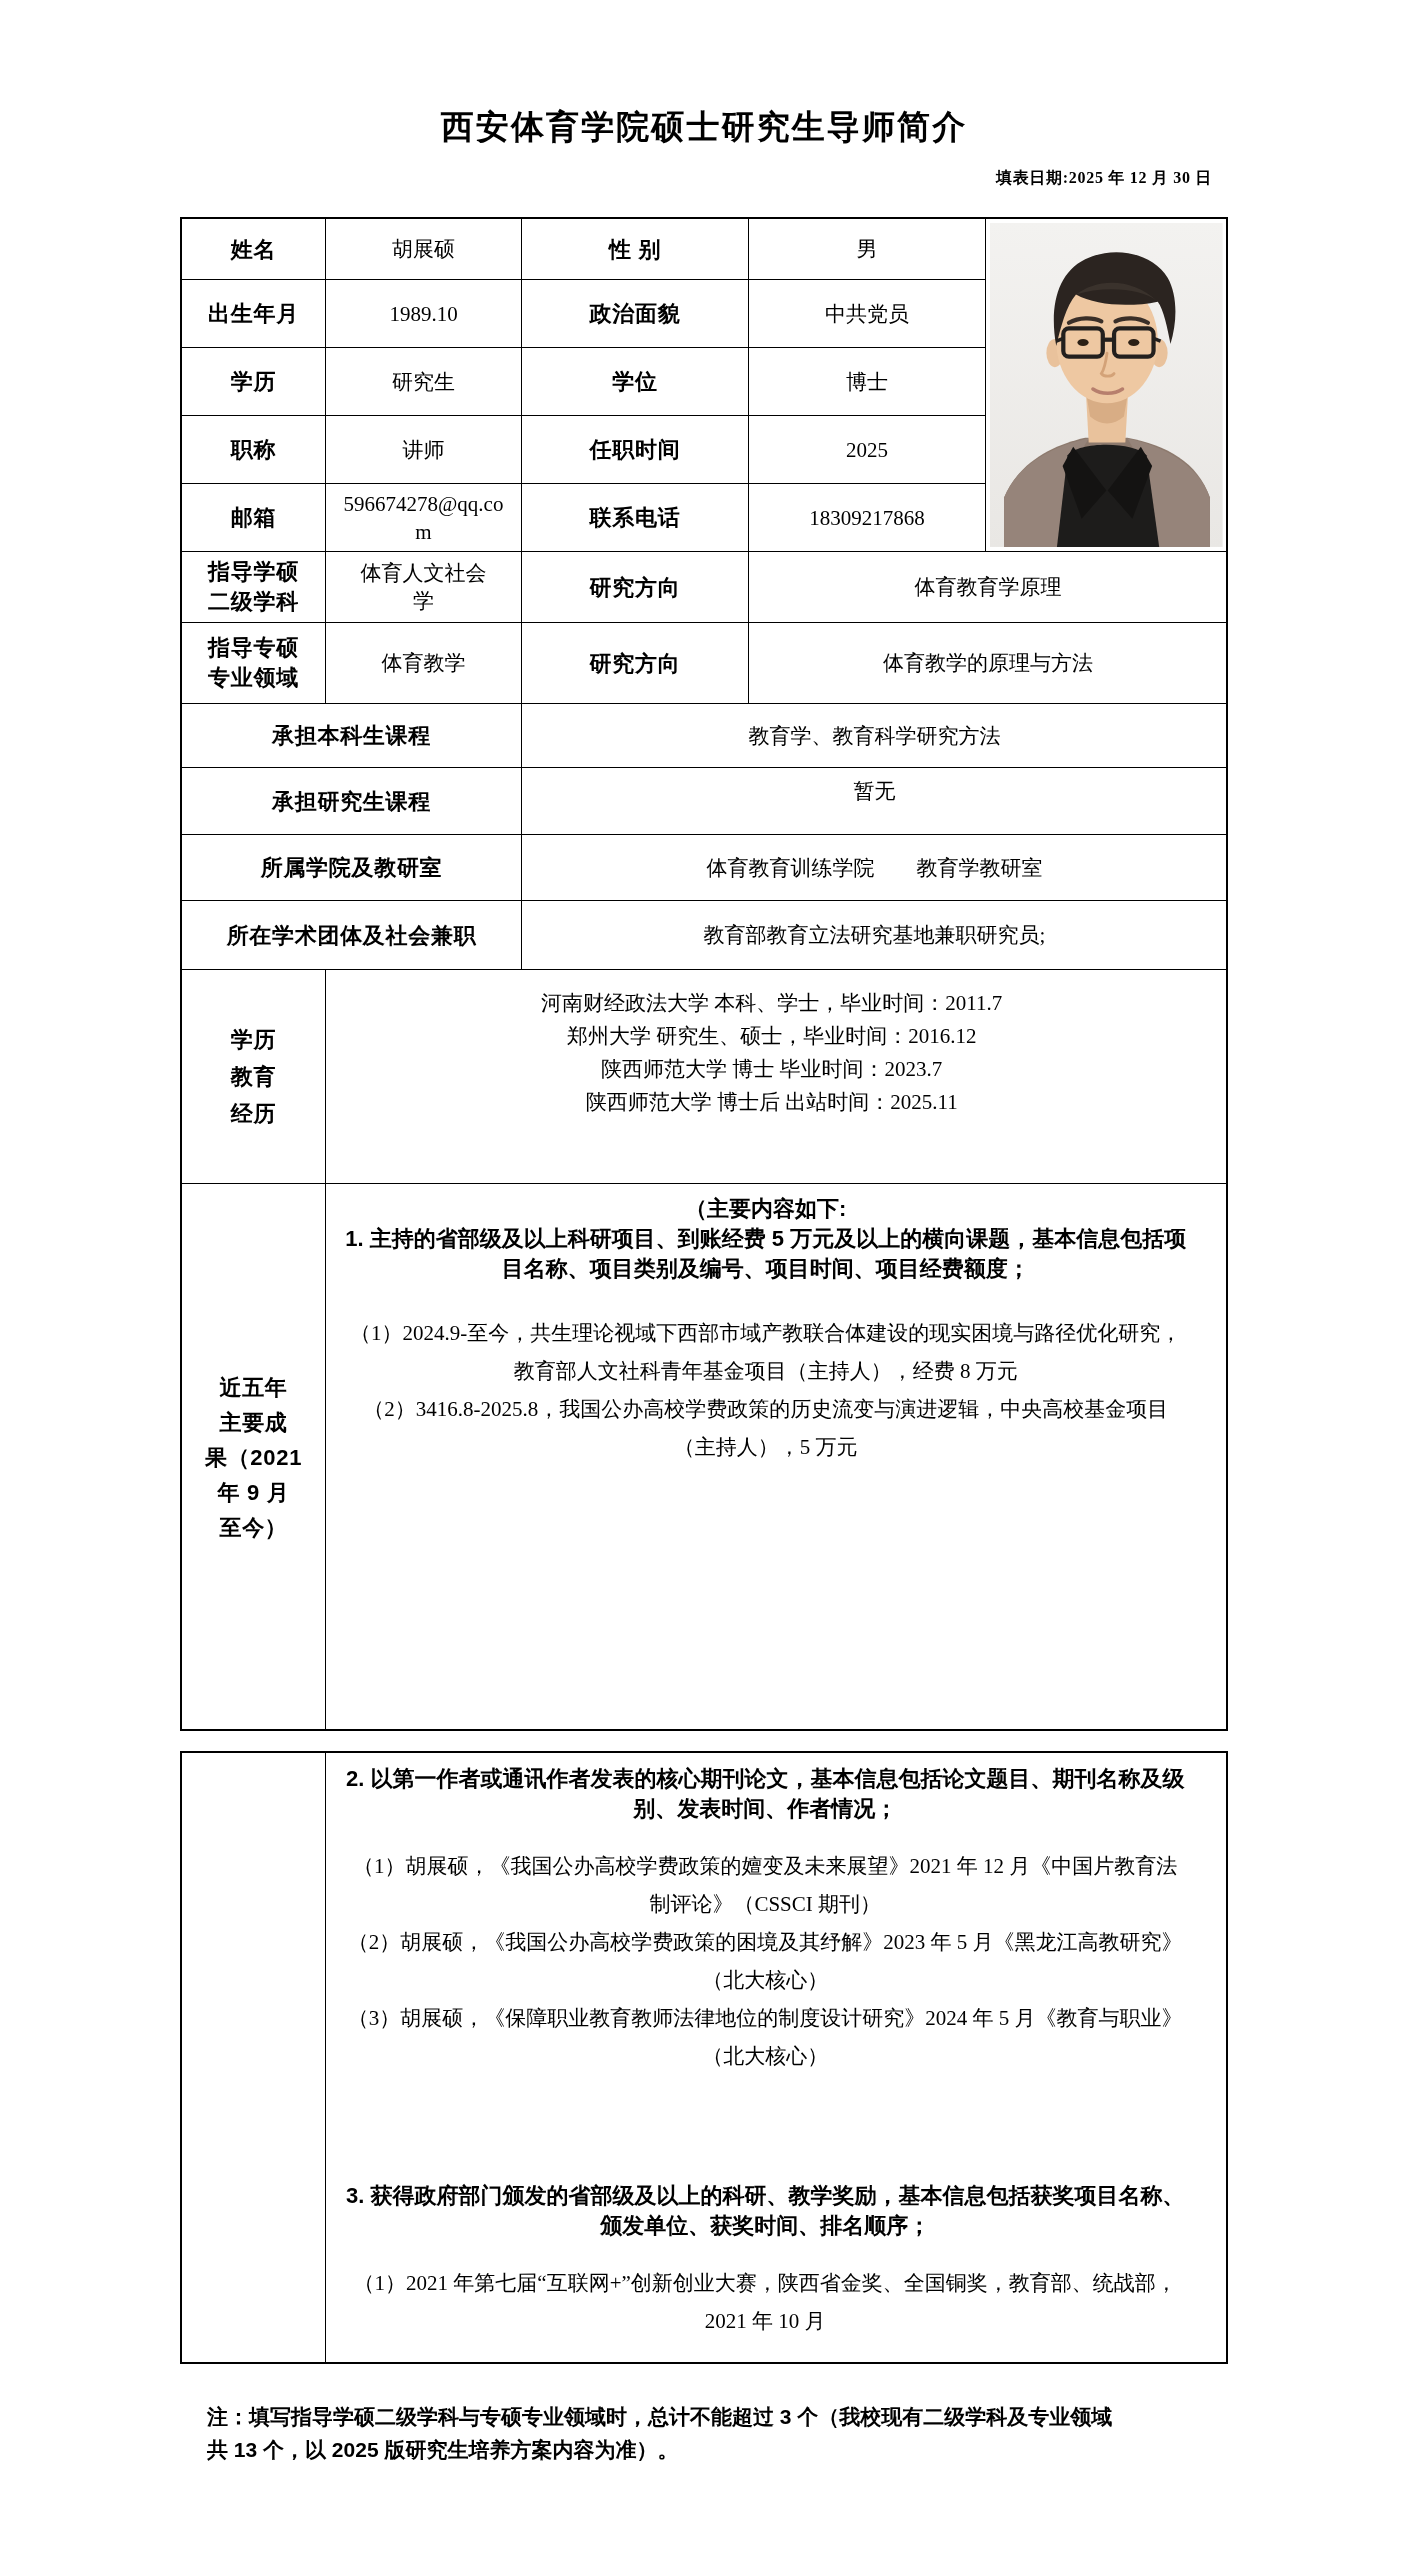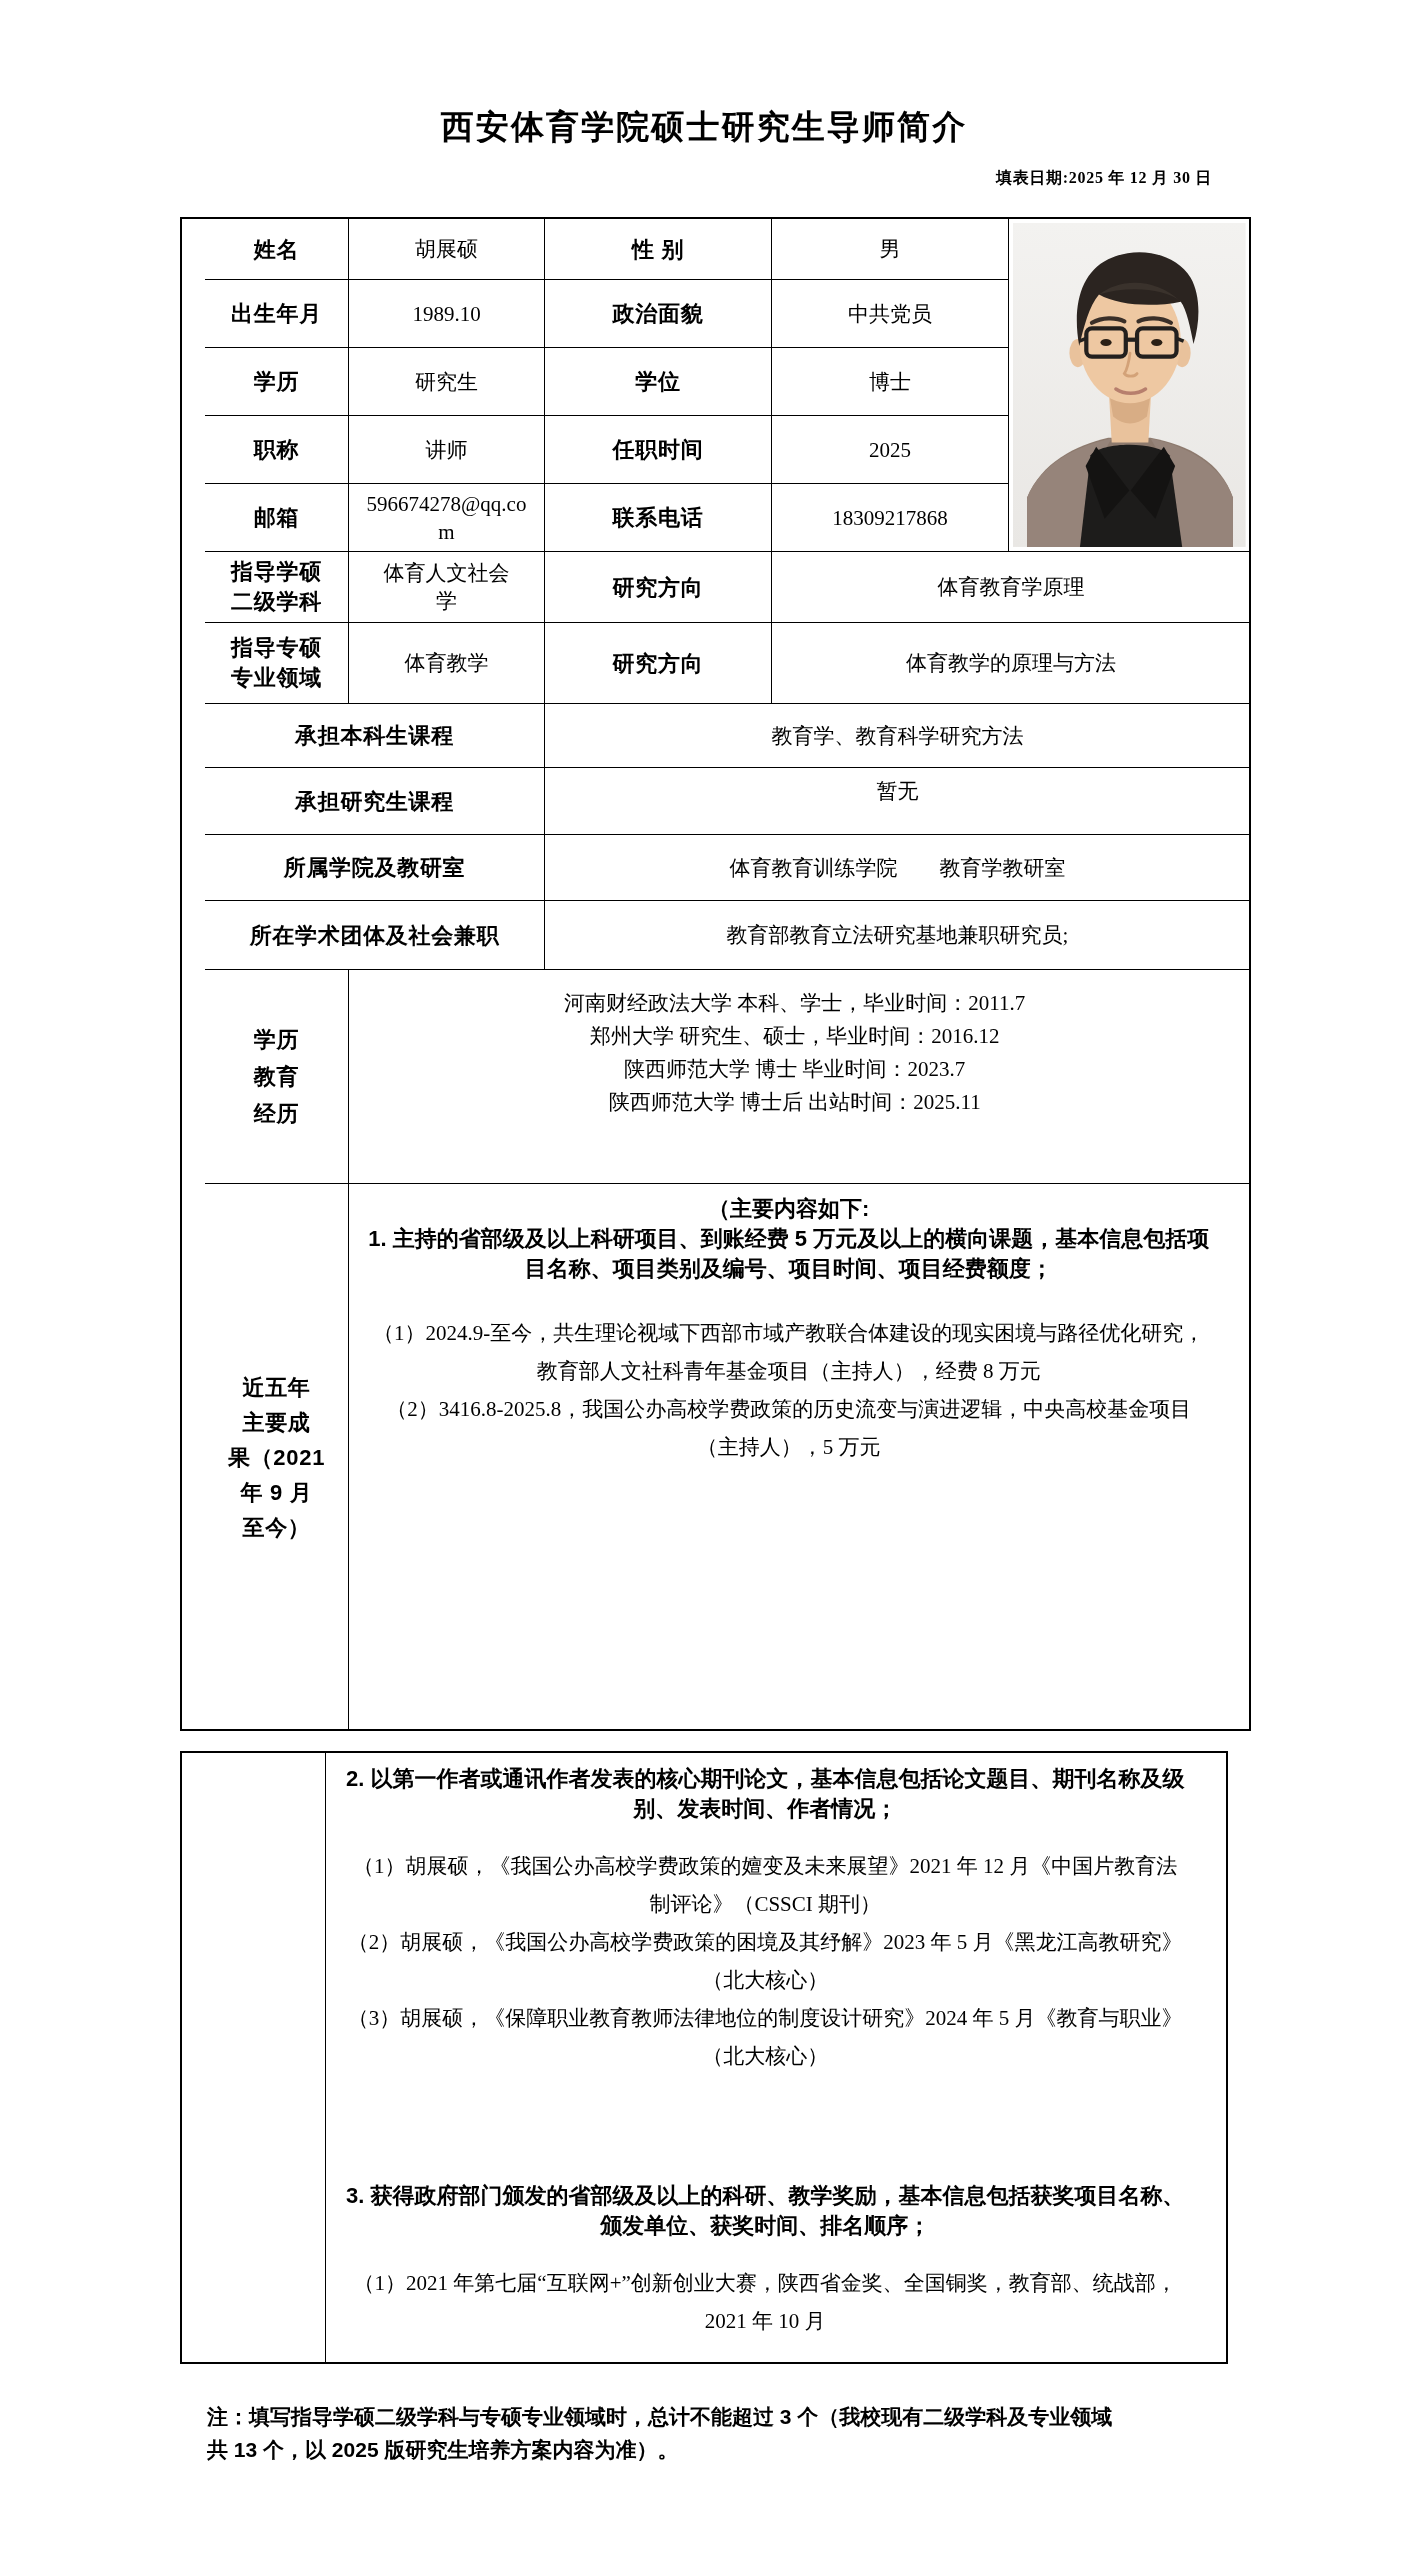--- a/index.html
+++ b/index.html
@@ -14,21 +14,20 @@
   }
   .date-line{
     position:absolute;top:168px;left:180px;width:1032px;text-align:right;
     font-size:16px;font-weight:600;letter-spacing:0.7px;
   }
   .tbl{position:absolute;border:2.1px solid #000;display:grid;background:#fff;}
   .block1{
     left:180px;top:217px;width:1044px;height:1510px;
     grid-template-columns:144px 196px 227px 237px 241px;
     grid-template-rows:61px 68px 68px 68px 68px 71px 81px 64px 67px 66px 69px 214px 546px;
-    padding-left:23px;
   }
   .block2{
     left:180px;top:1751px;width:1044px;height:609px;
     grid-template-columns:144px 900px;
     grid-template-rows:1fr;
   }
   .cell{display:flex;align-items:center;justify-content:center;text-align:center;
     box-sizing:border-box;overflow:hidden;}
   .bR{border-right:1.4px solid #000;}
   .bB{border-bottom:1.4px solid #000;}

